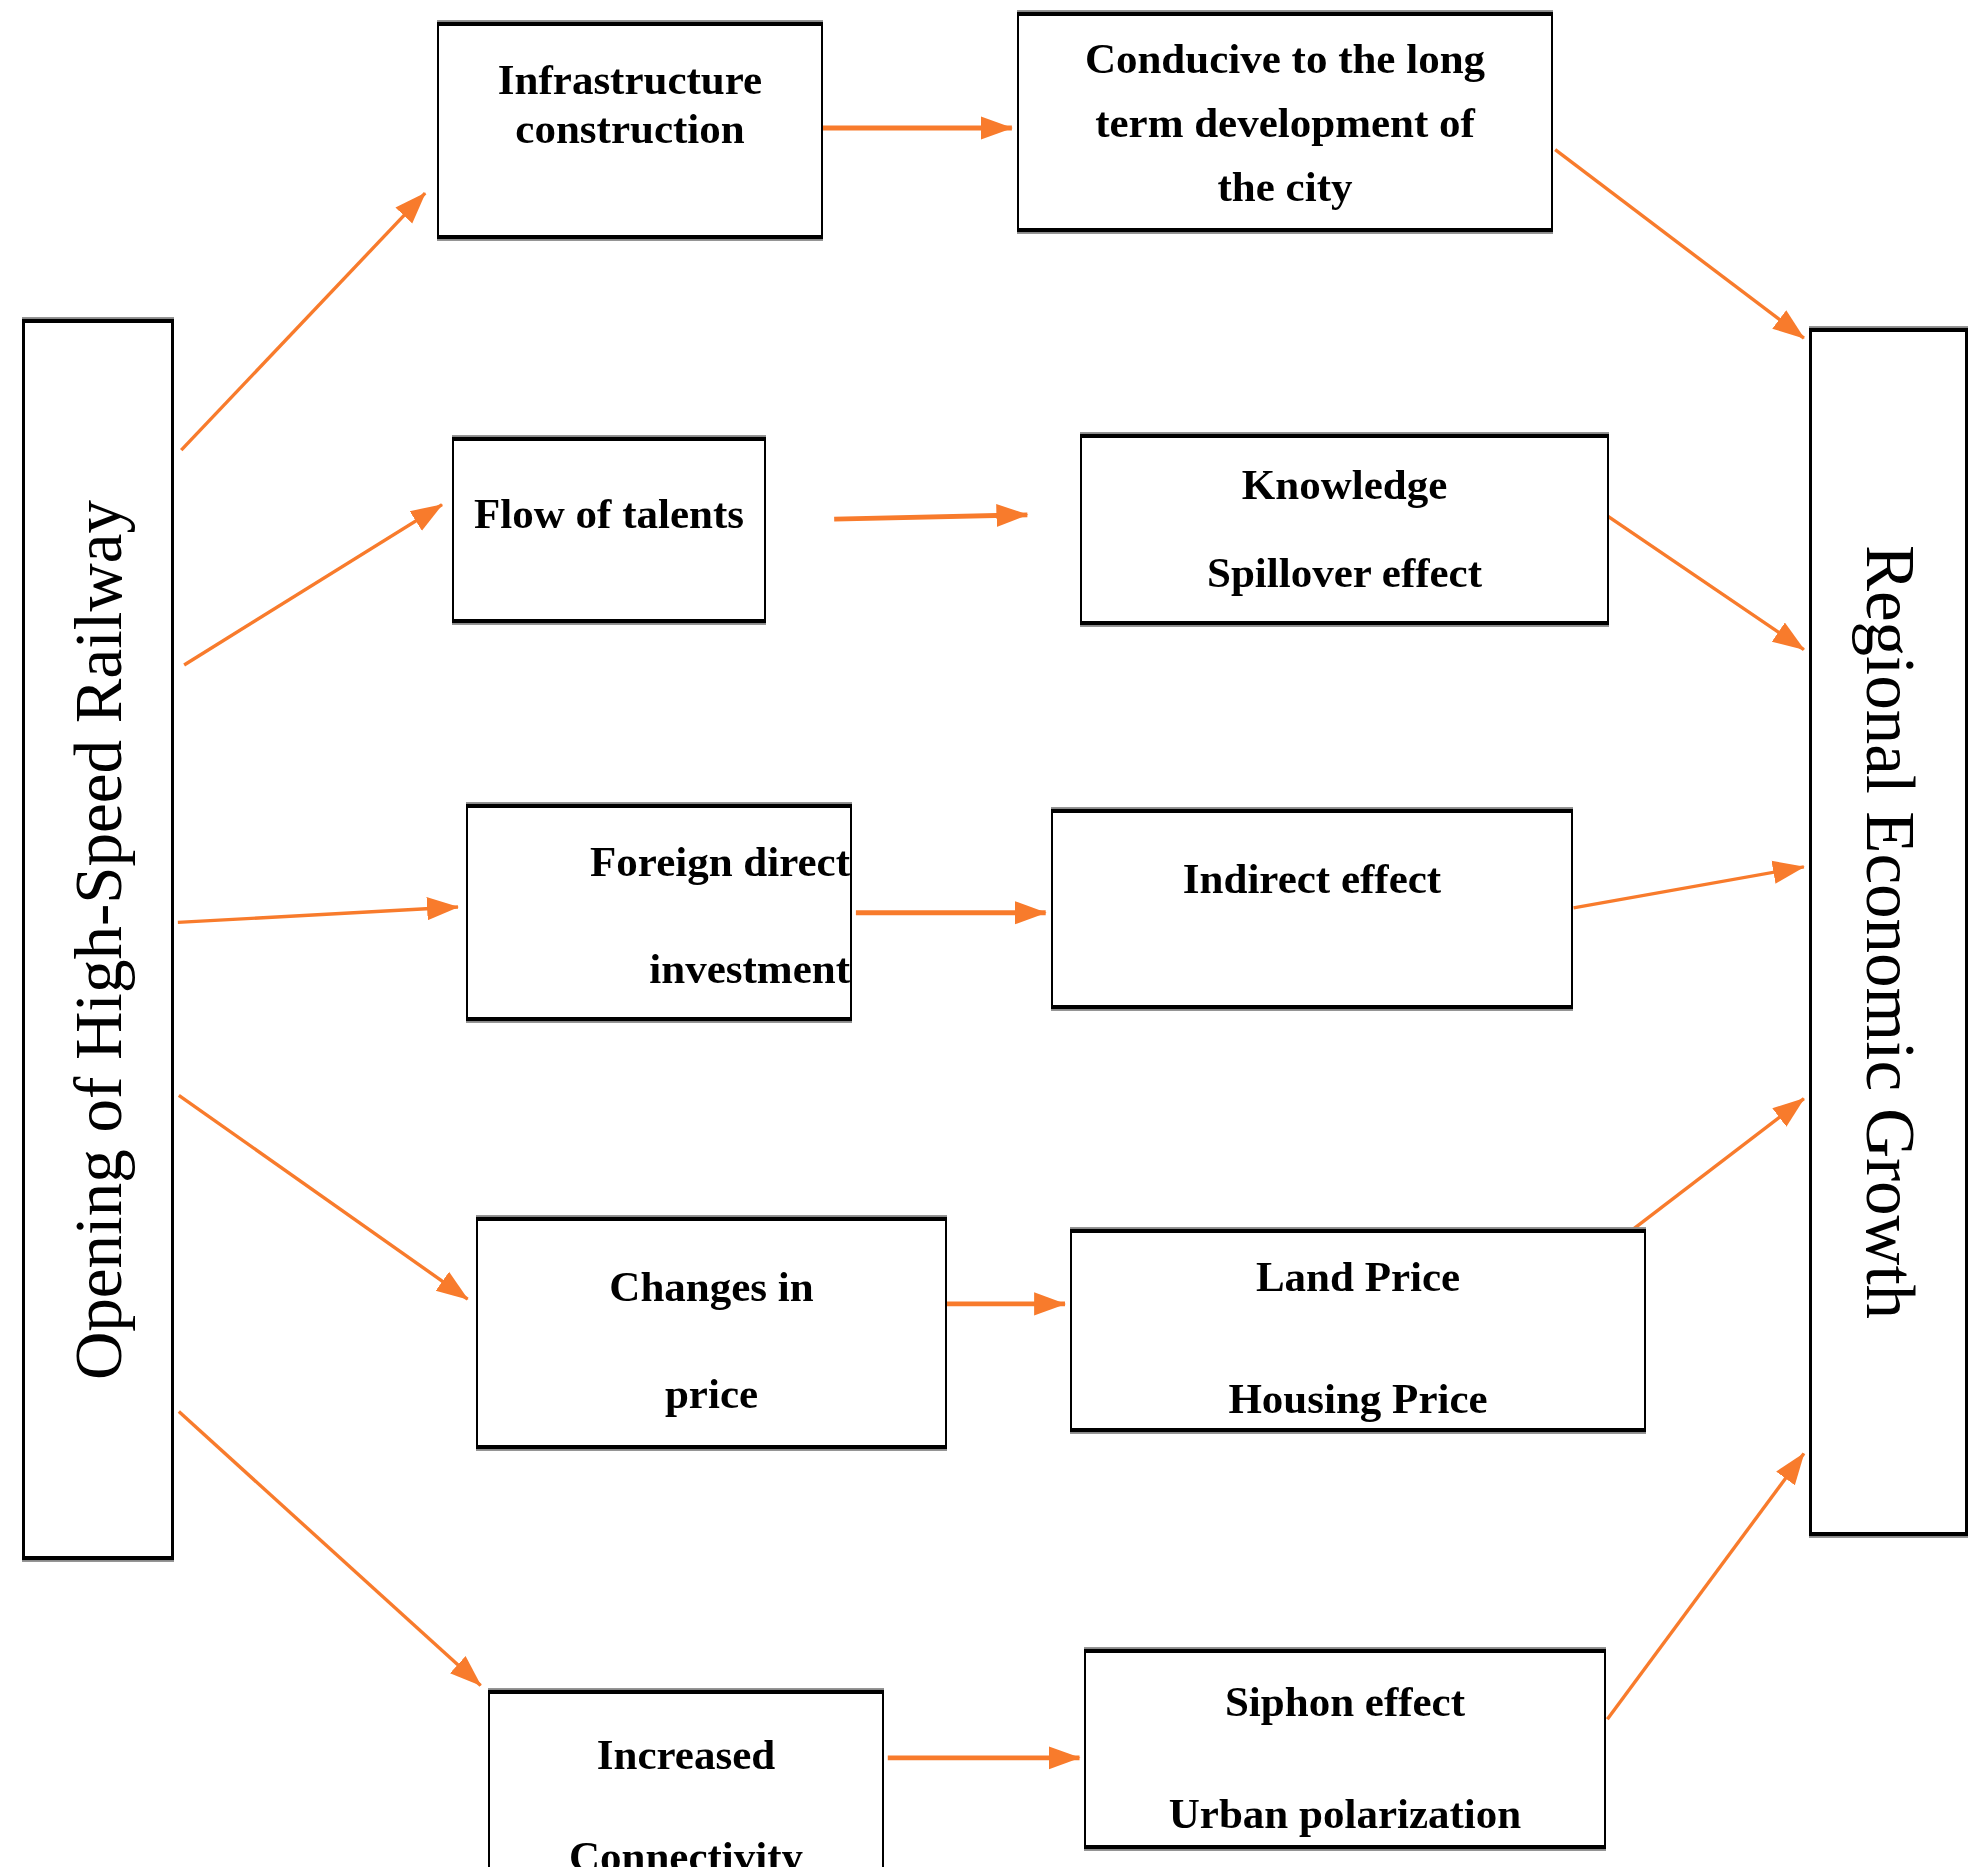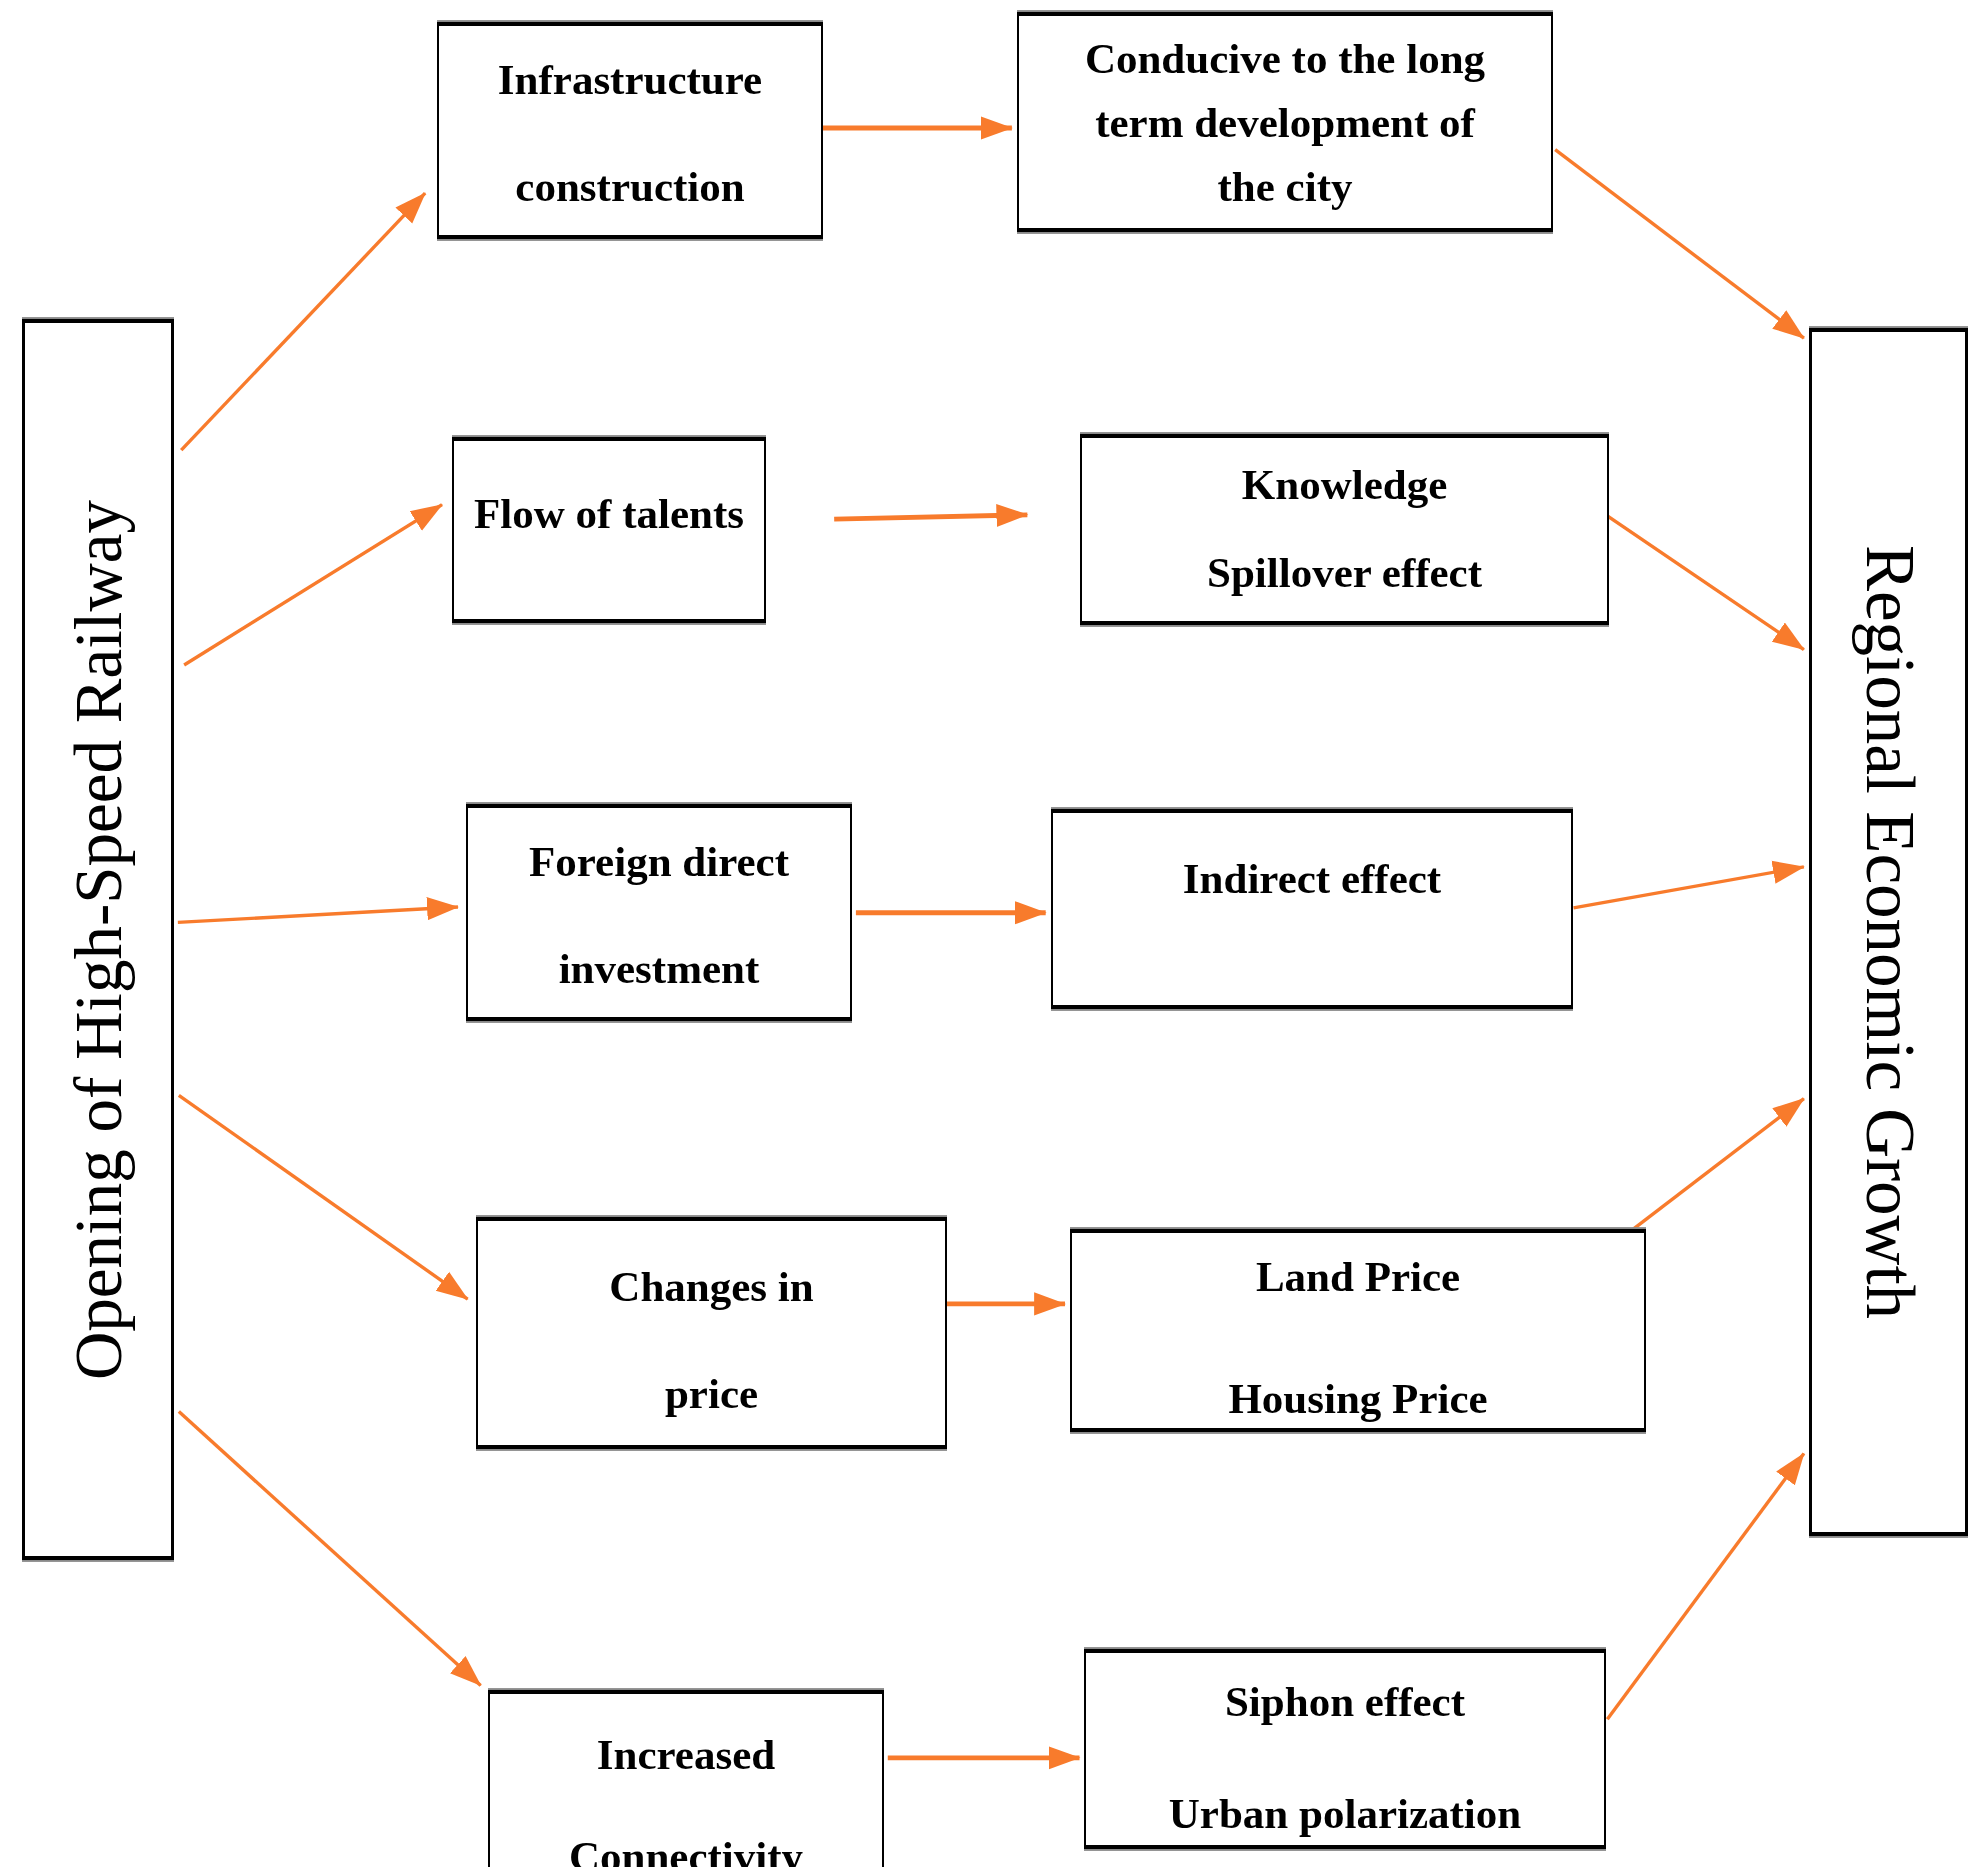--- a/index.html
+++ b/index.html
@@ -34,23 +34,23 @@
     flex-direction: column;
     align-items: center;
     text-align: center;
     font-weight: 700;
     font-size: 43px;
     line-height: 1.15;
   }
   .box .bline { white-space: nowrap; }
 
   
-  .b-infra   { left: 437px;  top: 22px;   width: 386px; height: 217px; padding-top: 29px;  gap: 58px; }
+  .b-infra   { left: 437px;  top: 22px;   width: 386px; height: 217px; padding-top: 29px;  }
   .b-talents { left: 452px;  top: 437px;  width: 314px; height: 186px; padding-top: 48px; }
-  .b-fdi     { left: 466px;  top: 804px; width: 386px; height: 217px; padding-top: 29px;  gap: 58px; }
+  .b-fdi     { left: 466px;  top: 804px; width: 386px; height: 217px; padding-top: 29px;  gap: 58px; align-items: flex-end; }
   .b-price   { left: 476px;  top: 1217px; width: 471px; height: 232px; padding-top: 41px;  gap: 58px; }
   .b-conn    { left: 488px; top: 1662px; width: 396px; height: 200px; padding-top: 36px;  gap: 53px; margin-top: 28px; }
 
   
   .b-longterm { left: 1017px; top: 12px;   width: 536px; height: 220px; padding-top: 18px; gap: 14.5px; }
   .b-knowl    { left: 1032px; top: 434px;  width: 529px; height: 191px; padding-top: 22px; gap: 39px; margin-left: 48px; }
   .b-indirect { left: 1051px; top: 809px; width: 522px; height: 200px; padding-top: 41px; }
   .b-landh    { left: 1070px; top: 1229px; width: 576px; height: 203px; padding-top: 19.3px; gap: 72px; }
   .b-siphon   { left: 1084px; top: 1649px; width: 522px; height: 200px; padding-top: 24px; gap: 63px; }
 

